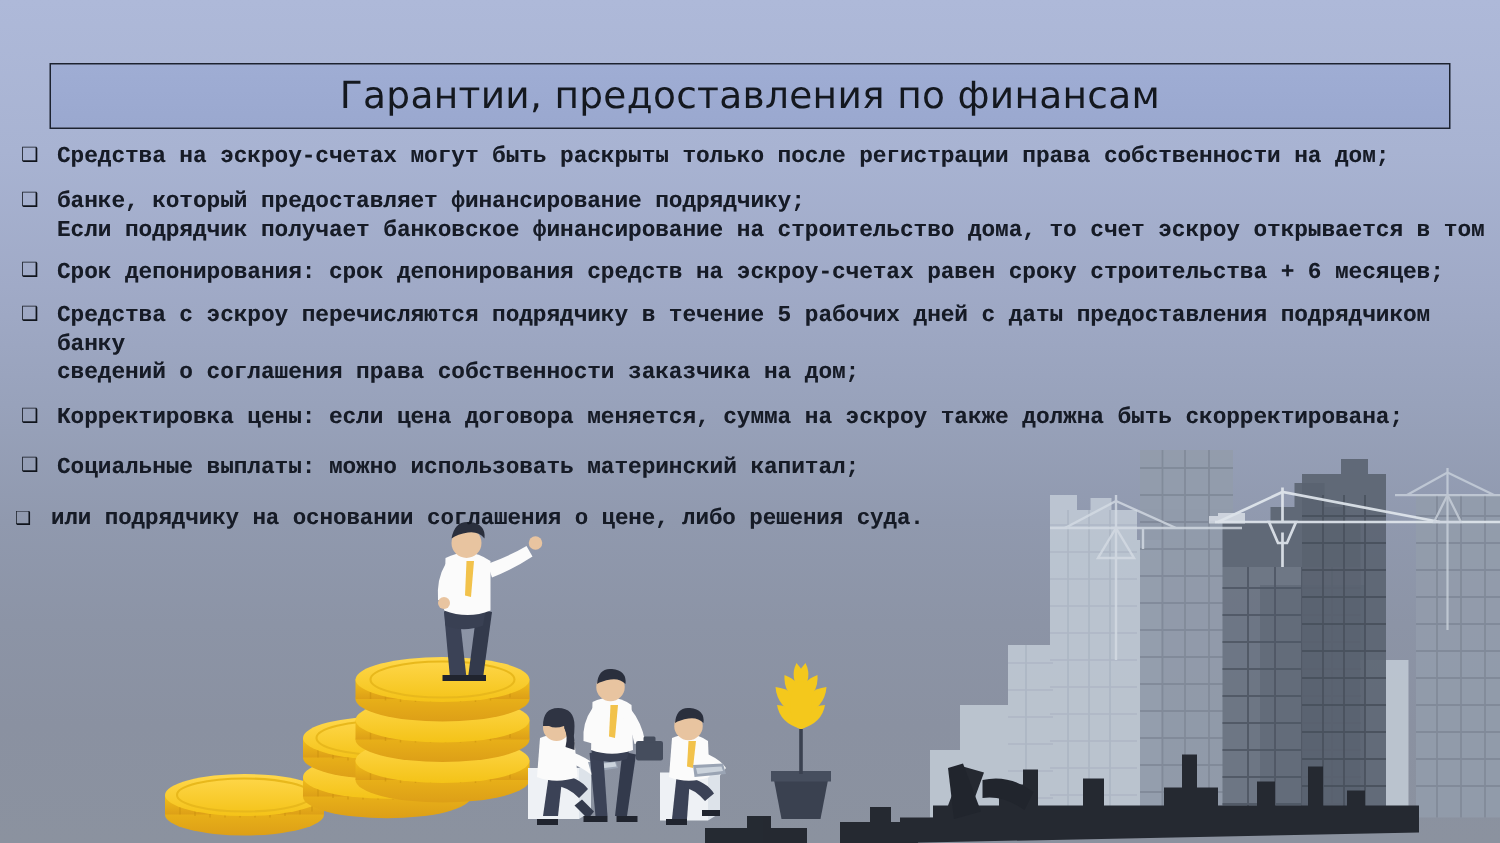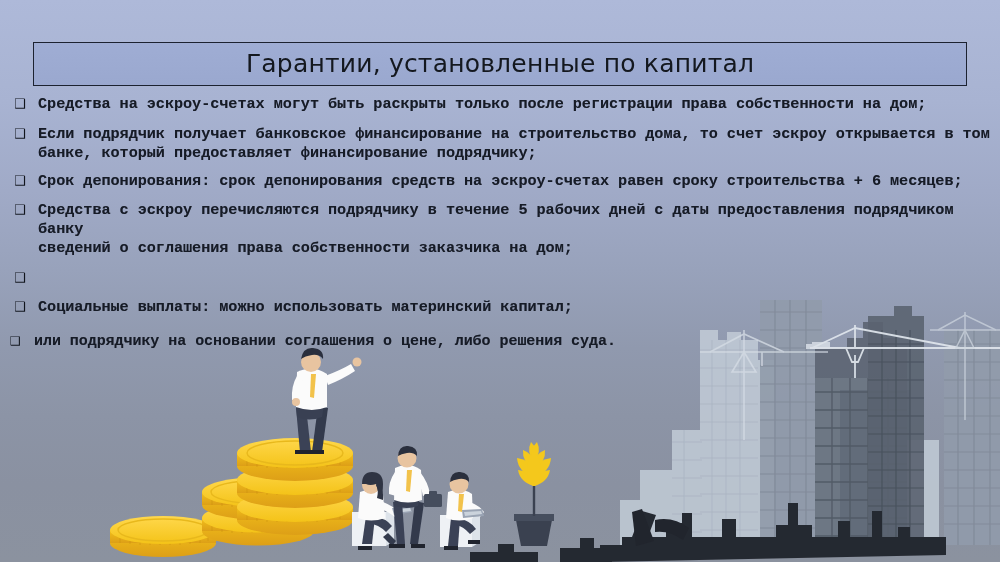--- a/index.html
+++ b/index.html
@@ -326,57 +326,60 @@
         <path d="M534 470 q-12 -8 -11 -20 q11 4 11 14 z"></path>
         <path d="M534 470 q12 -8 11 -20 q-11 4 -11 14 z"></path>
         <path d="M534 462 q-8 -10 -3 -20 q7 7 5 16 z"></path>
         <path d="M534 462 q8 -10 3 -20 q-7 7 -5 16 z"></path>
         <ellipse cx="534" cy="470" rx="7" ry="16"></ellipse>
       </g>
     </g>
   </svg>
 
   <div class="title-box">
-    <div class="title-text">Гарантии, установленные по капитал</div>
+    <div class="title-text">Гарантии, предоставления по финансам</div>
   </div>
 
   <div class="body-list">
 
     <div class="bullet-row b1">
       <span class="bullet-mark">❑</span>
       <span class="bullet-text">
         <span class="ln">Средства на эскроу-счетах могут быть раскрыты только после регистрации права собственности на дом;</span>
       </span>
     </div>
 
     <div class="bullet-row b2">
       <span class="bullet-mark">❑</span>
       <span class="bullet-text">
+        <span class="ln ln2">банке, который предоставляет финансирование подрядчику;</span>
         <span class="ln">Если подрядчик получает банковское финансирование на строительство дома, то счет эскроу открывается в том</span>
-        <span class="ln ln2">банке, который предоставляет финансирование подрядчику;</span>
       </span>
     </div>
 
     <div class="bullet-row b3">
       <span class="bullet-mark">❑</span>
       <span class="bullet-text">
         <span class="ln">Срок депонирования: срок депонирования средств на эскроу-счетах равен сроку строительства + 6 месяцев;</span>
       </span>
     </div>
 
     <div class="bullet-row b4">
       <span class="bullet-mark">❑</span>
       <span class="bullet-text">
         <span class="ln">Средства с эскроу перечисляются подрядчику в течение 5 рабочих дней с даты предоставления подрядчиком банку</span>
         <span class="ln ln2">сведений о соглашения права собственности заказчика на дом;</span>
       </span>
     </div>
 
     <div class="bullet-row b5">
       <span class="bullet-mark">❑</span>
+      <span class="bullet-text">
+        <span class="ln">Корректировка цены: если цена договора меняется, сумма на эскроу также должна быть скорректирована;</span>
+      </span>
     </div>
 
     <div class="bullet-row b6">
       <span class="bullet-mark">❑</span>
       <span class="bullet-text">
         <span class="ln">Социальные выплаты: можно использовать материнский капитал;</span>
       </span>
     </div>
 
     <div class="bullet-row b7">

